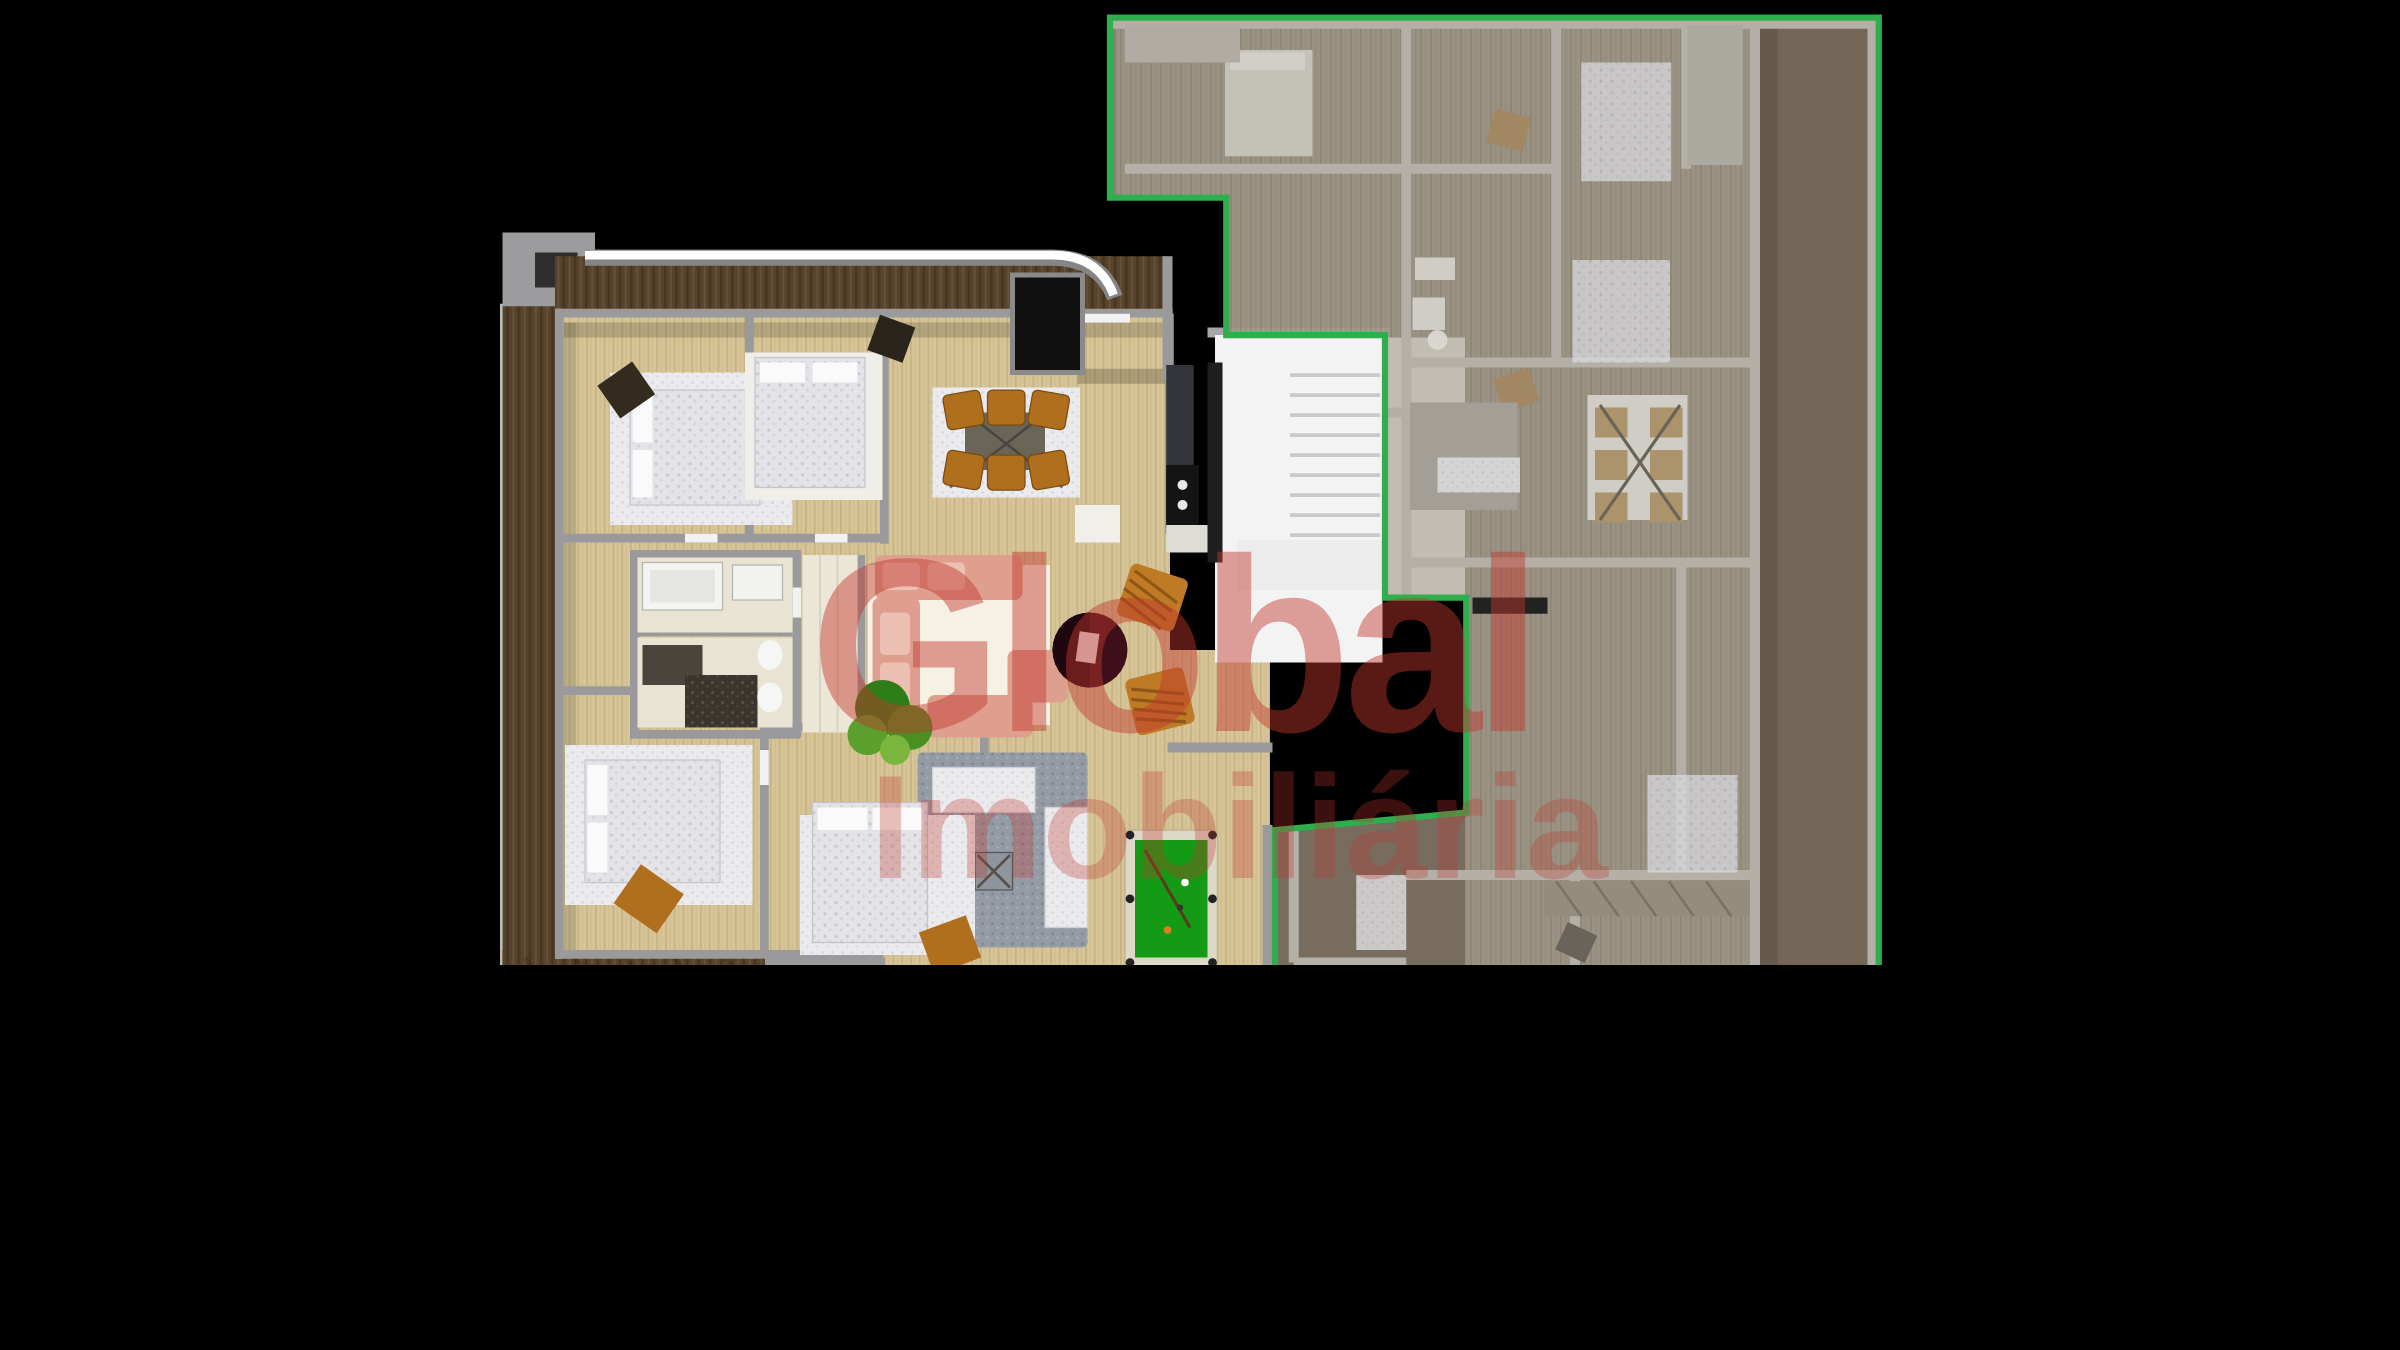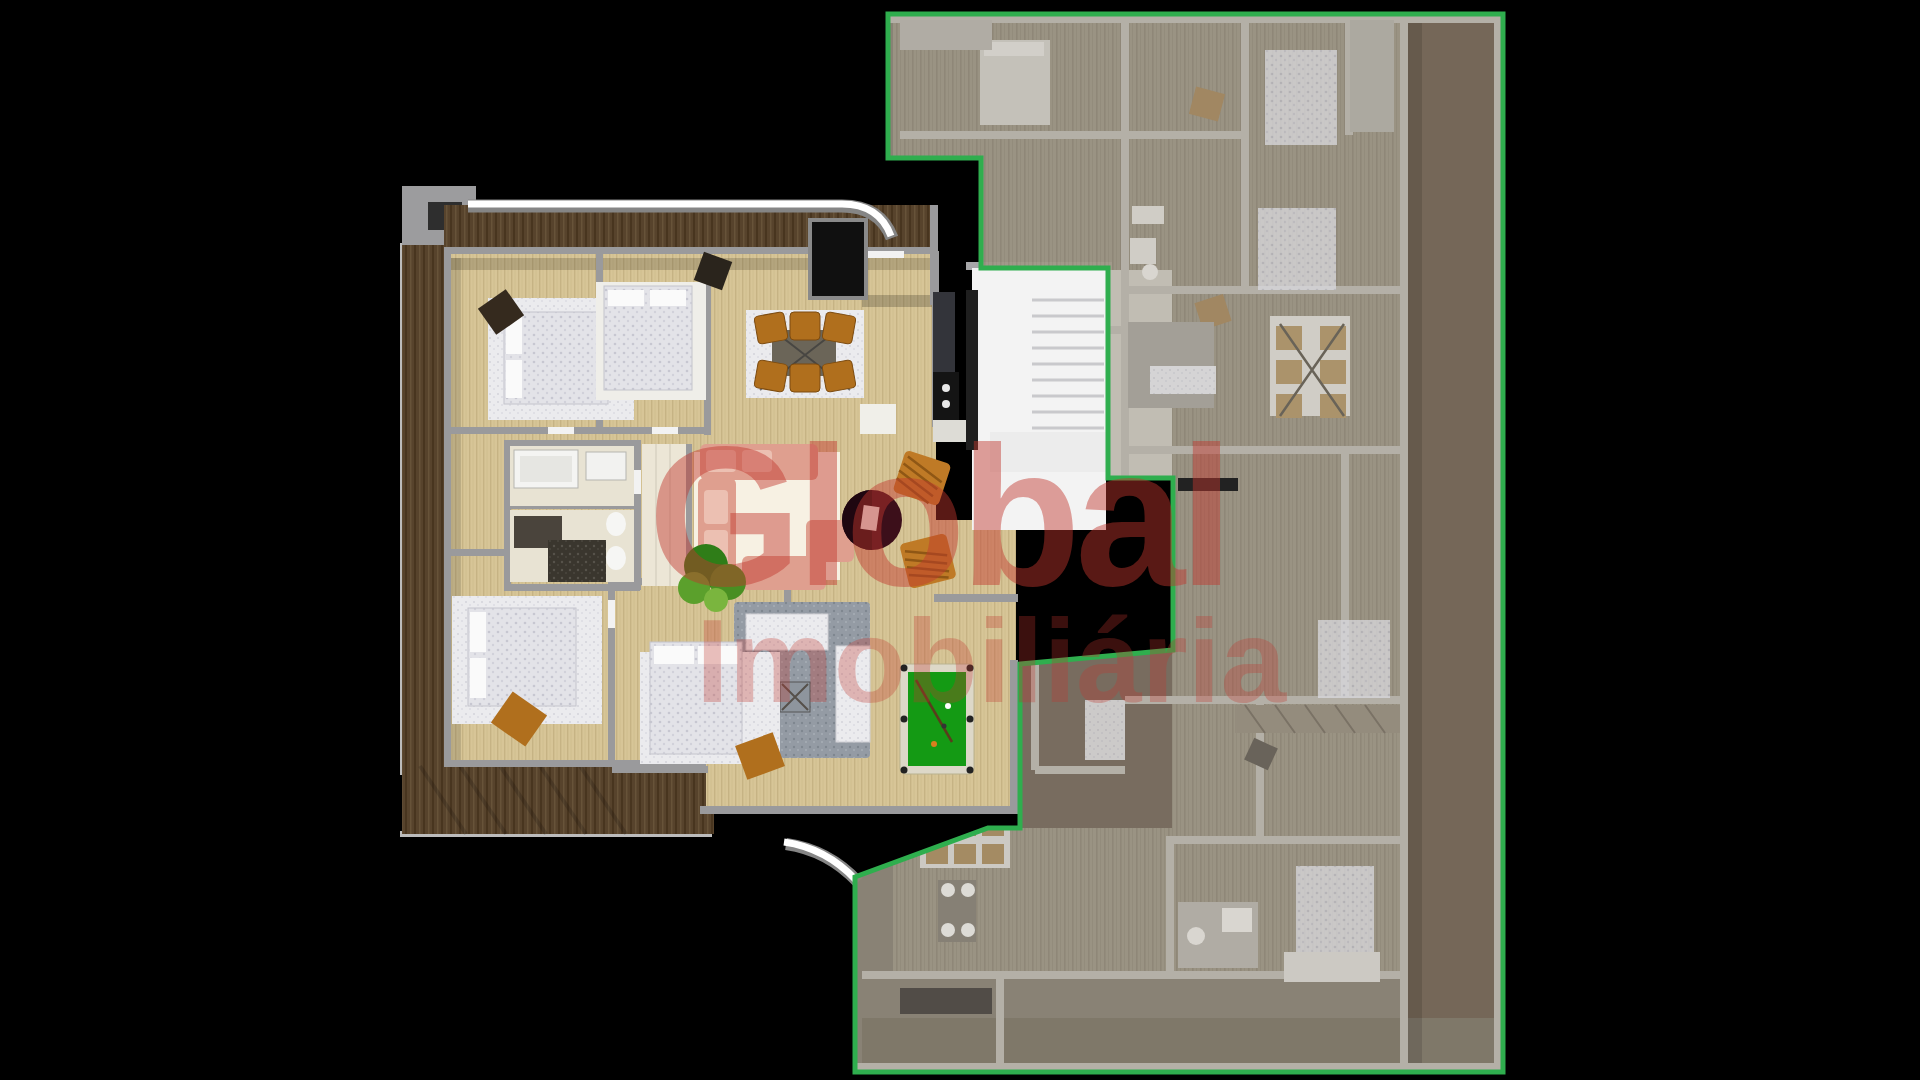--- a/index.html
+++ b/index.html
@@ -1,16 +1,16 @@
 <!DOCTYPE html>
 <html><head>
 <meta charset="utf-8">
 <style>
   html,body{margin:0;padding:0;background:#000;}
-  .stage{position:relative;width:1920px;height:1080px;background:#000;overflow:hidden;border-radius:24px;}
+  .stage{position:relative;width:1920px;height:772px;background:#000;overflow:hidden;border-radius:24px;}
   svg{display:block;}
   text.wm{font-family:"Liberation Sans",sans-serif;font-weight:700;}
 </style>
 </head>
 <body>
 
 <div class="stage">
 <svg width="1920" height="1080" viewBox="0 0 1920 1080">
   <defs>
     <pattern id="pwL" width="7" height="28" patternUnits="userSpaceOnUse">

